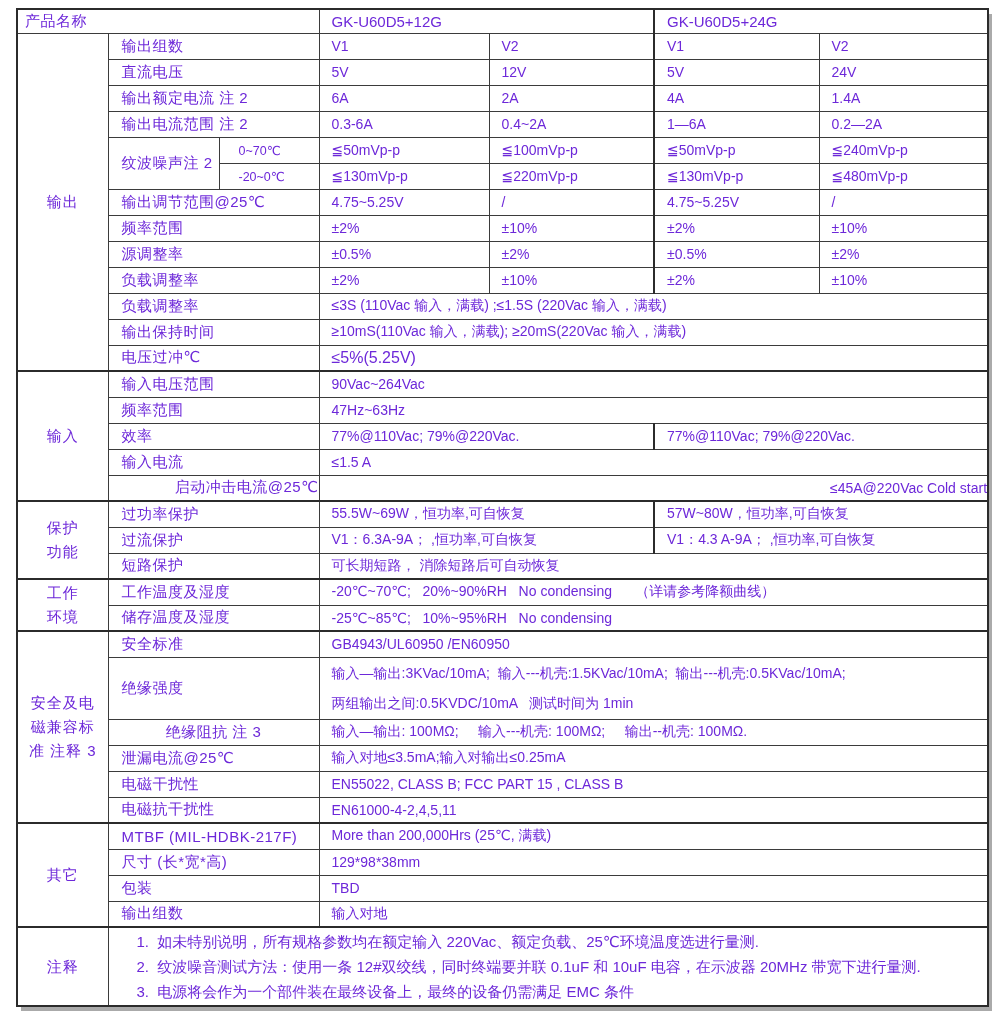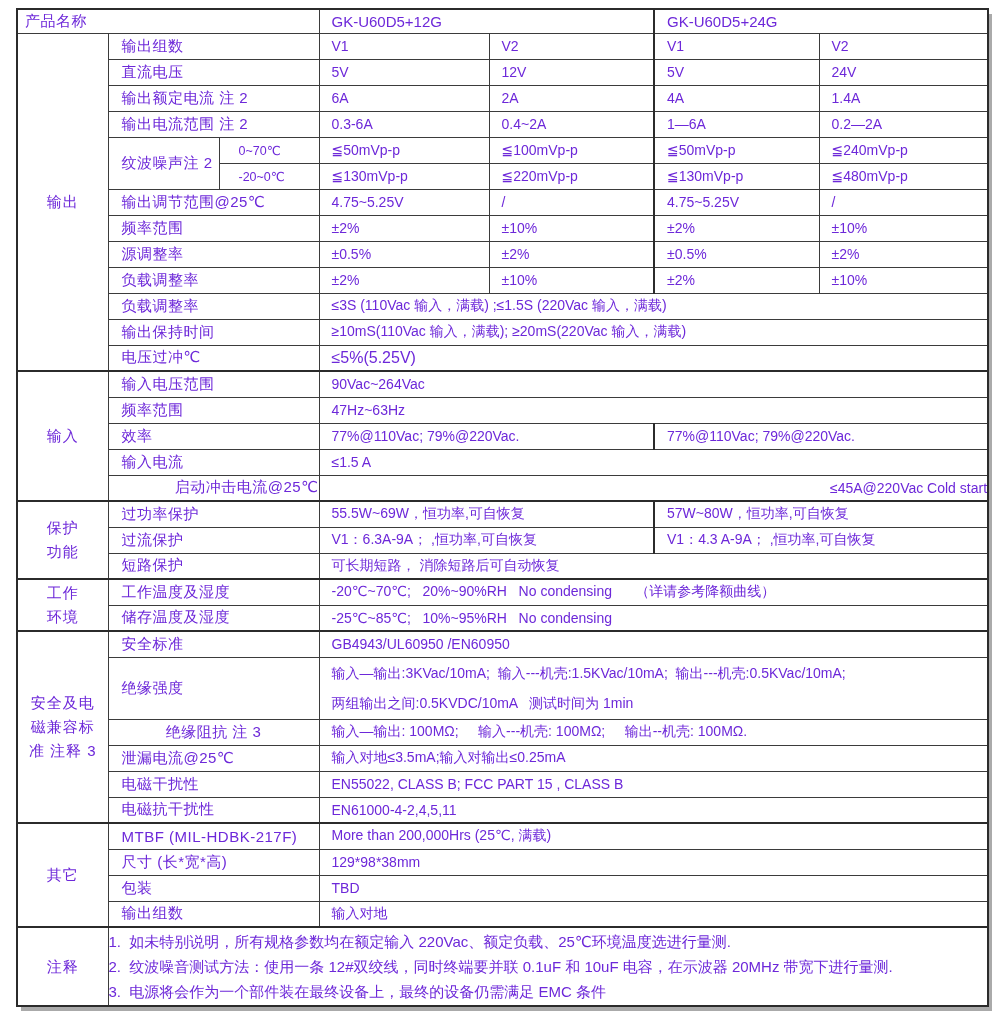--- a/index.html
+++ b/index.html
@@ -22,21 +22,21 @@
   .hdr{padding-left:7px;}
   .val{font-size:14px;padding-left:12px;white-space:pre;}
   .mdl{font-size:15px;}
   .big{font-size:16px;}
   .secL{text-align:center;font-size:15px;letter-spacing:1px;}
   .secL div{line-height:24px;}
   .tmp{font-size:12.5px;padding-left:19px;white-space:pre;}
   .ctr{text-align:center;padding-left:0;}
   .ml{border-left:2px solid #2b2b2b;}
   .multiline div{line-height:30px;}
-  .note{font-size:15px;padding-left:0;white-space:pre;}
+  .note{font-size:15px;padding-left:28px;white-space:pre;}
   .note div{line-height:25px;}
 </style>
 </head>
 <body>
 
 <table id="spec-table">
   <colgroup id="spec-cols">
       <col style="width: 91px;">
       <col style="width: 111px;">
       <col style="width: 100px;">

